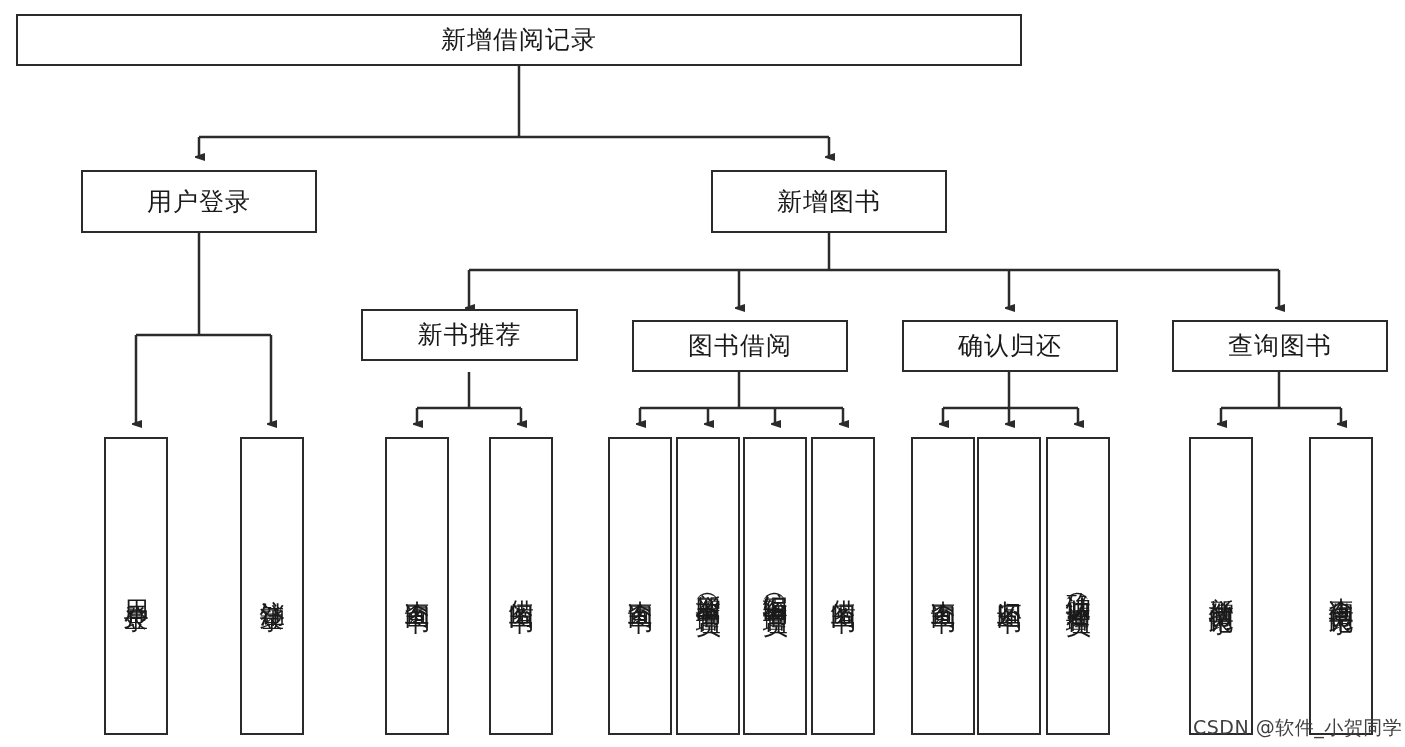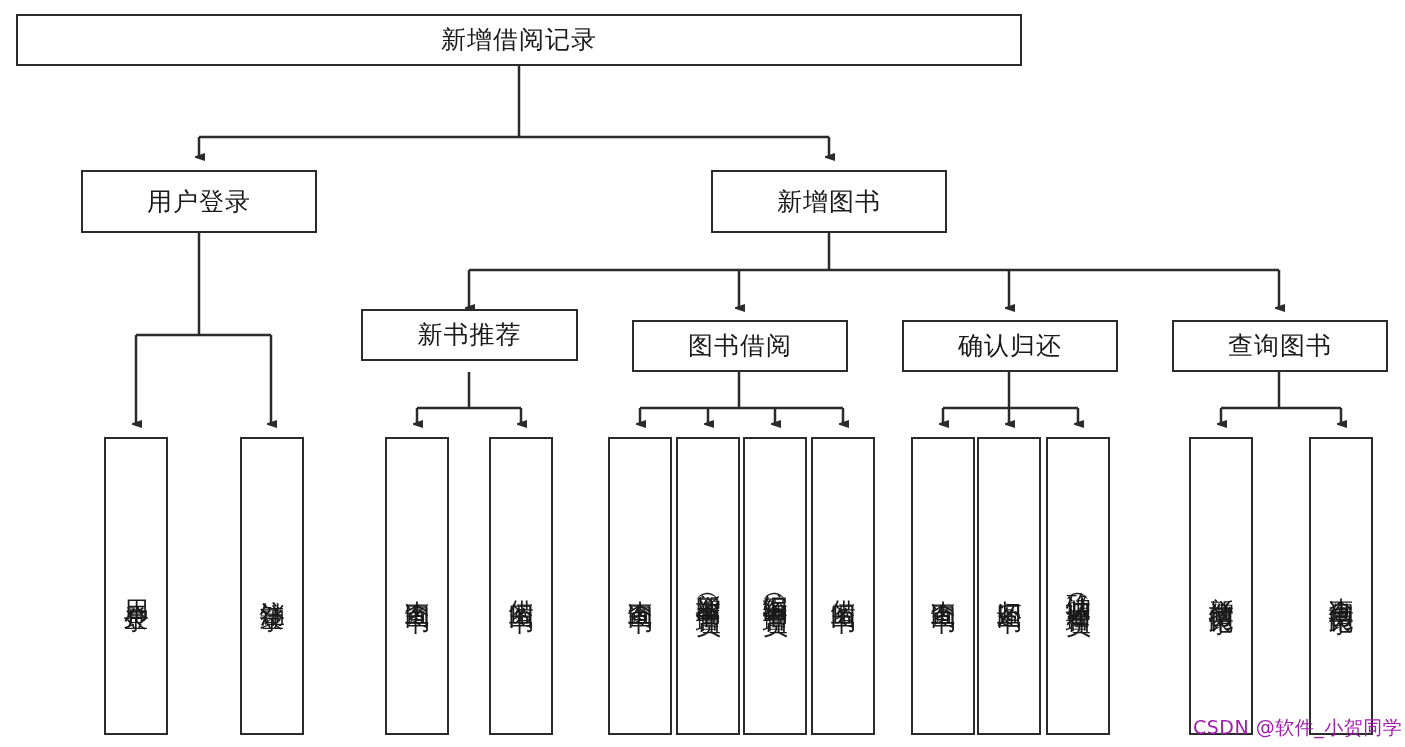--- a/index.html
+++ b/index.html
@@ -47,21 +47,21 @@
   .node.vert .vtext {
     writing-mode: vertical-rl;
     text-orientation: upright;
     letter-spacing: 3px;
     white-space: nowrap;
     display: block;
   }
   .watermark {
     position: absolute;
     font-size: 19px;
-    color: #a21caf;
+    color: #404040;
     white-space: nowrap;
     letter-spacing: 0.5px;
   }
 </style>
 </head>
 <body>
 
 <div id="canvas">
 
   <svg class="edges" viewBox="0 0 1405 747">

